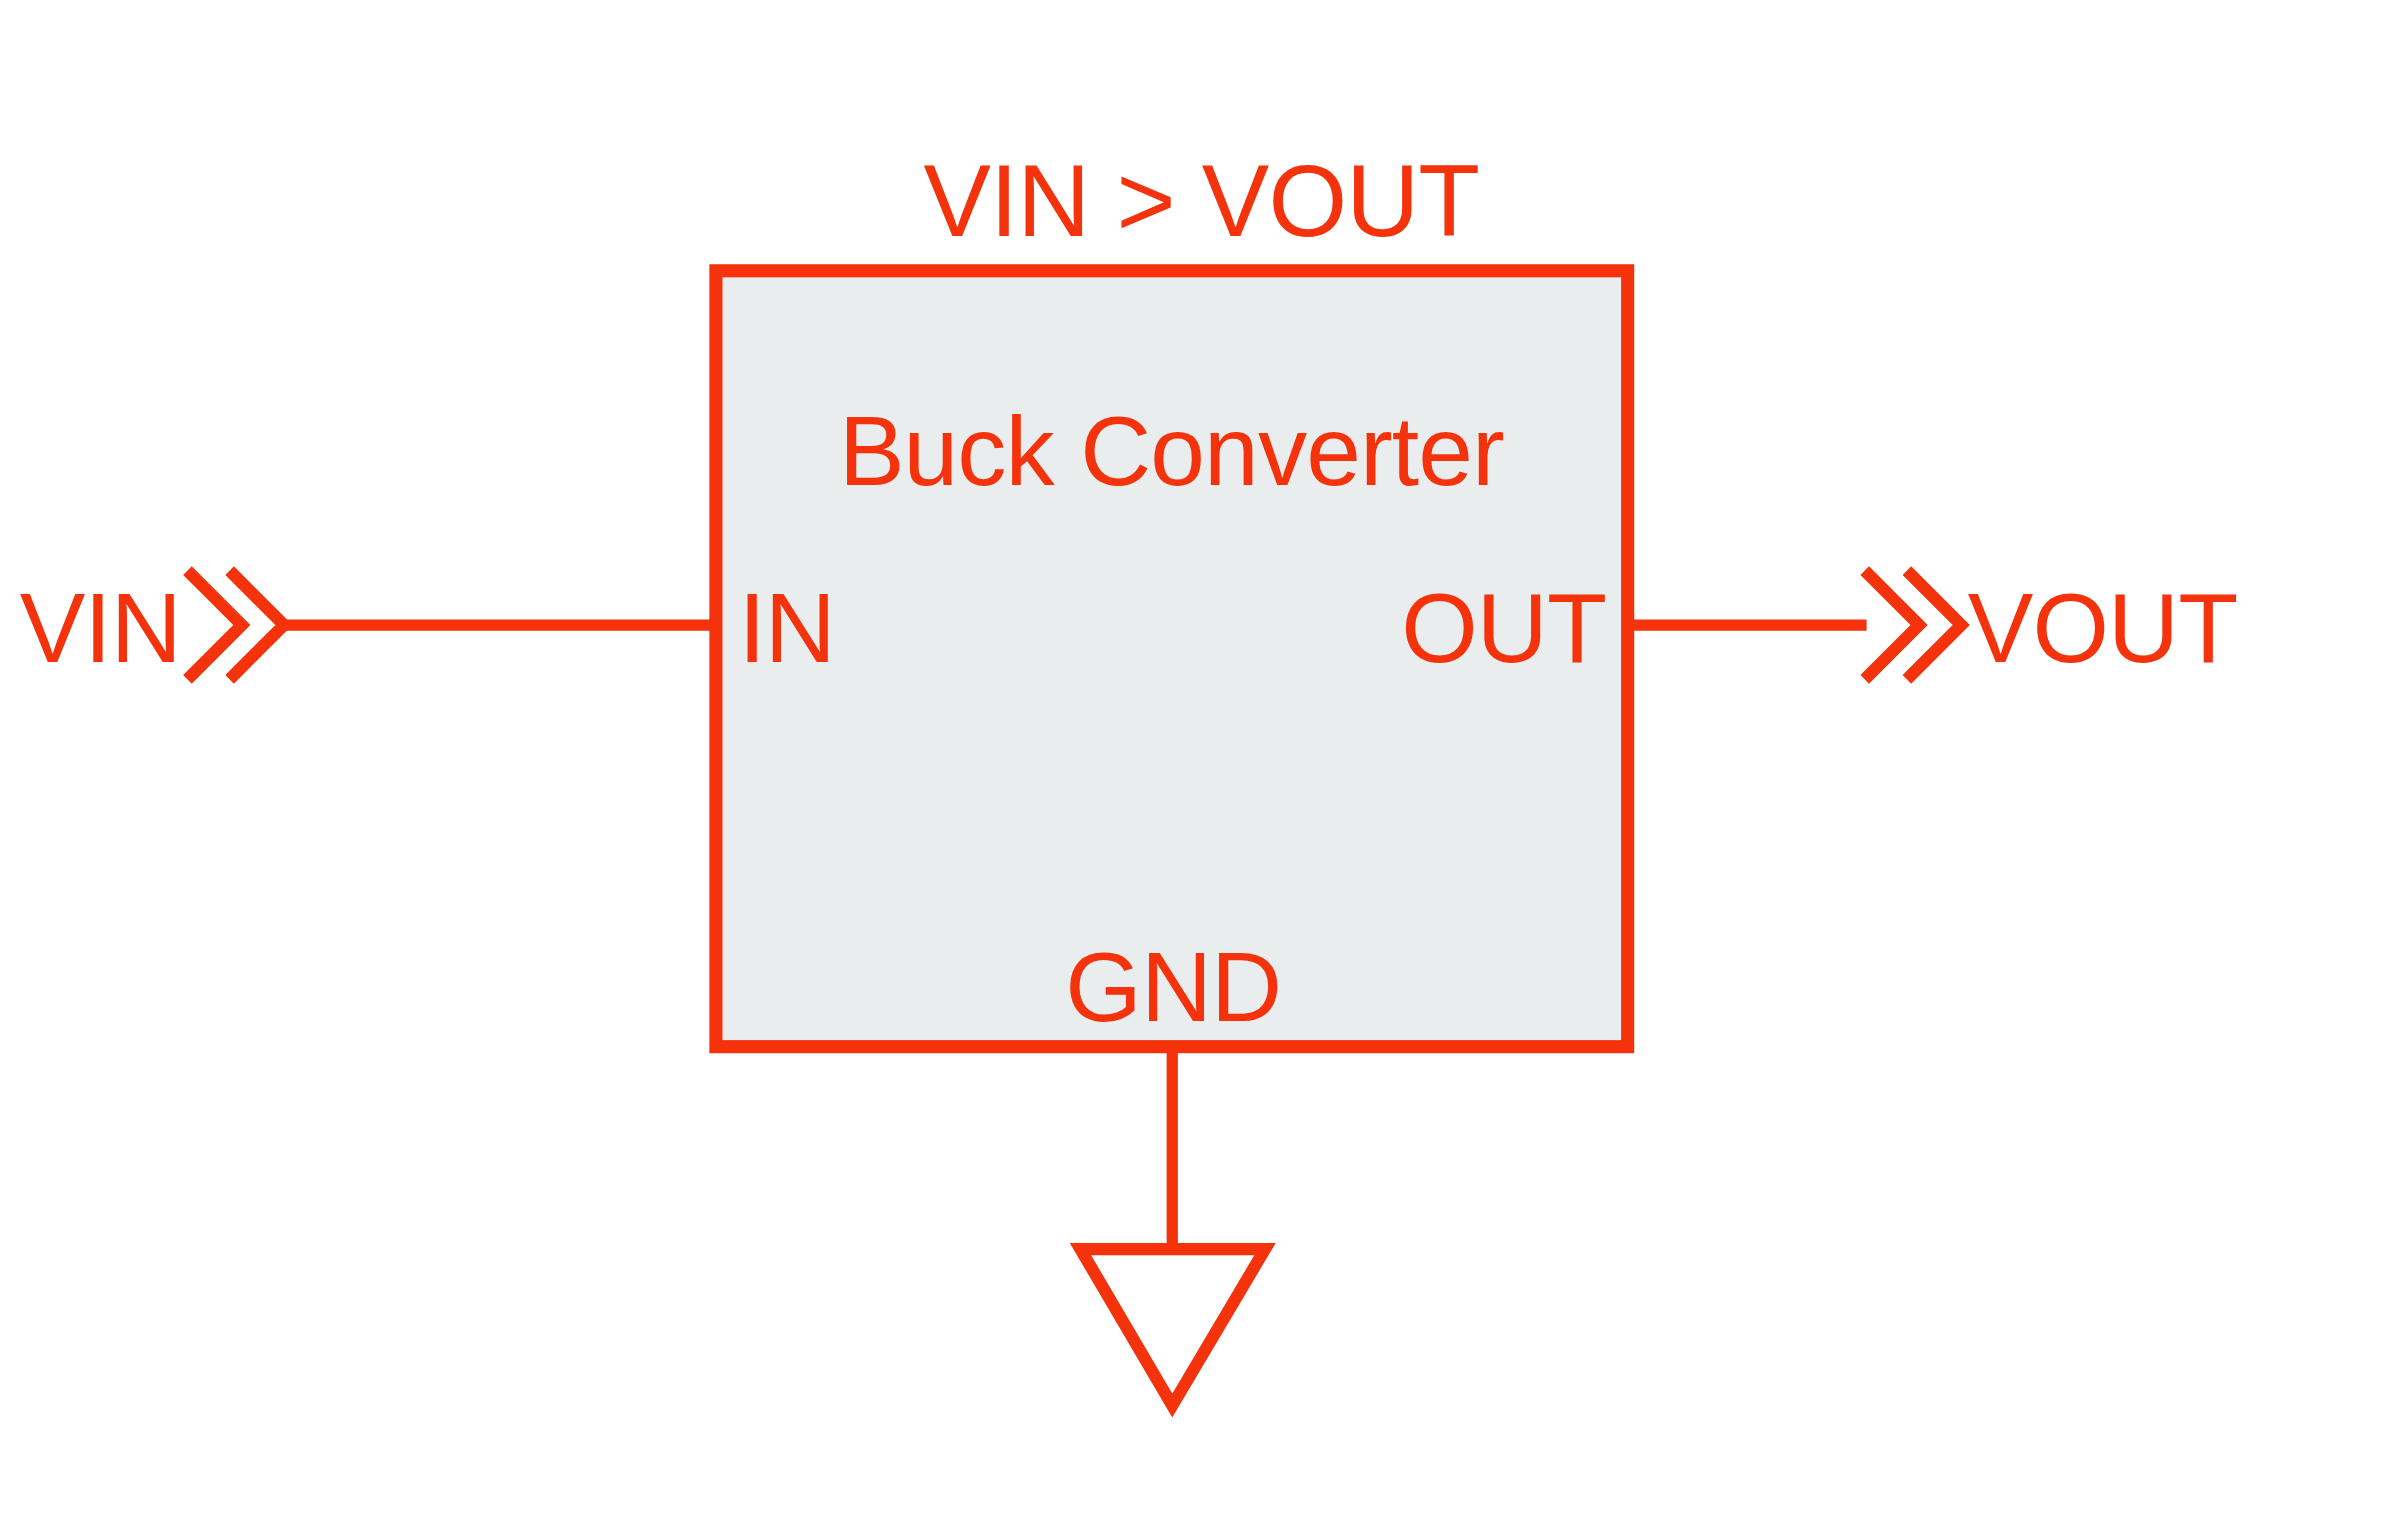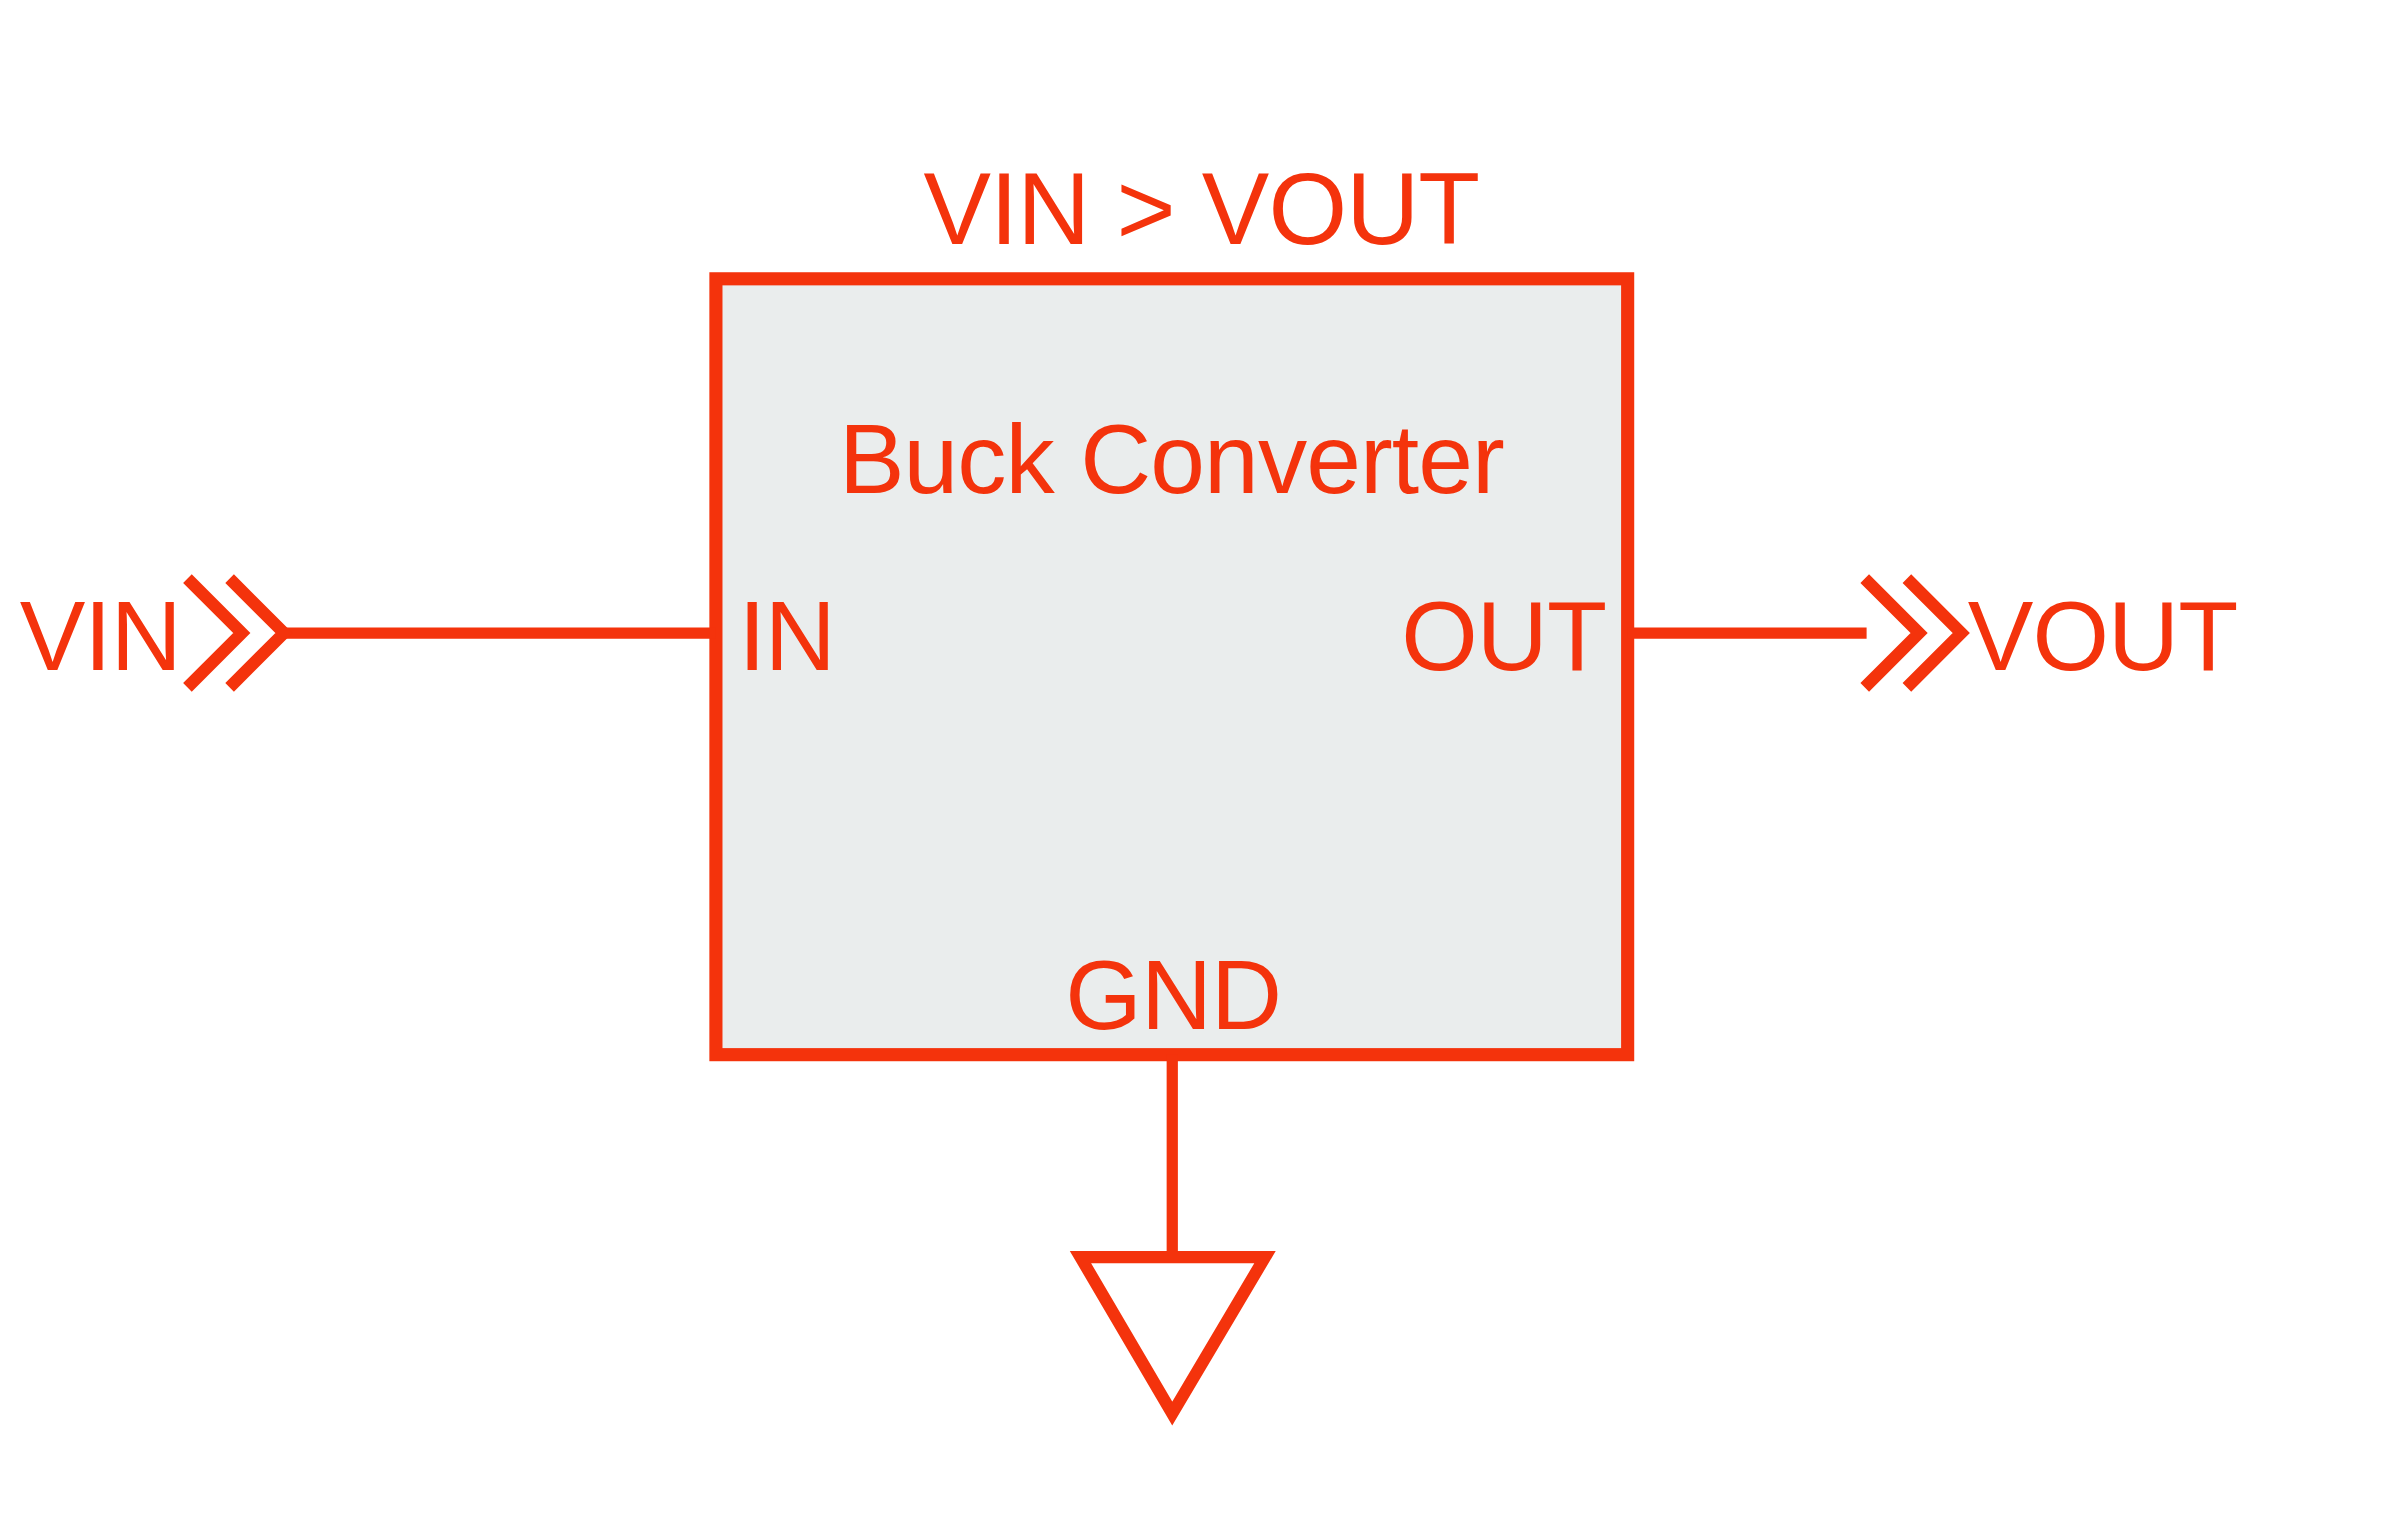--- a/index.html
+++ b/index.html
@@ -14,21 +14,20 @@
     height: 1518px;
     background: var(--bg);
     overflow: hidden;
     font-family: "Liberation Sans", sans-serif;
   }
   .diagram-stage {
     position: relative;
     width: 2397px;
     height: 1264px;
     background: var(--bg);
-    margin-top: 8px;
   }
   svg.schematic {
     display: block;
     width: 2397px;
     height: 1518px;
   }
   svg.schematic text {
     fill: var(--accent);
     font-family: "Liberation Sans", sans-serif;
     font-size: 105px;

